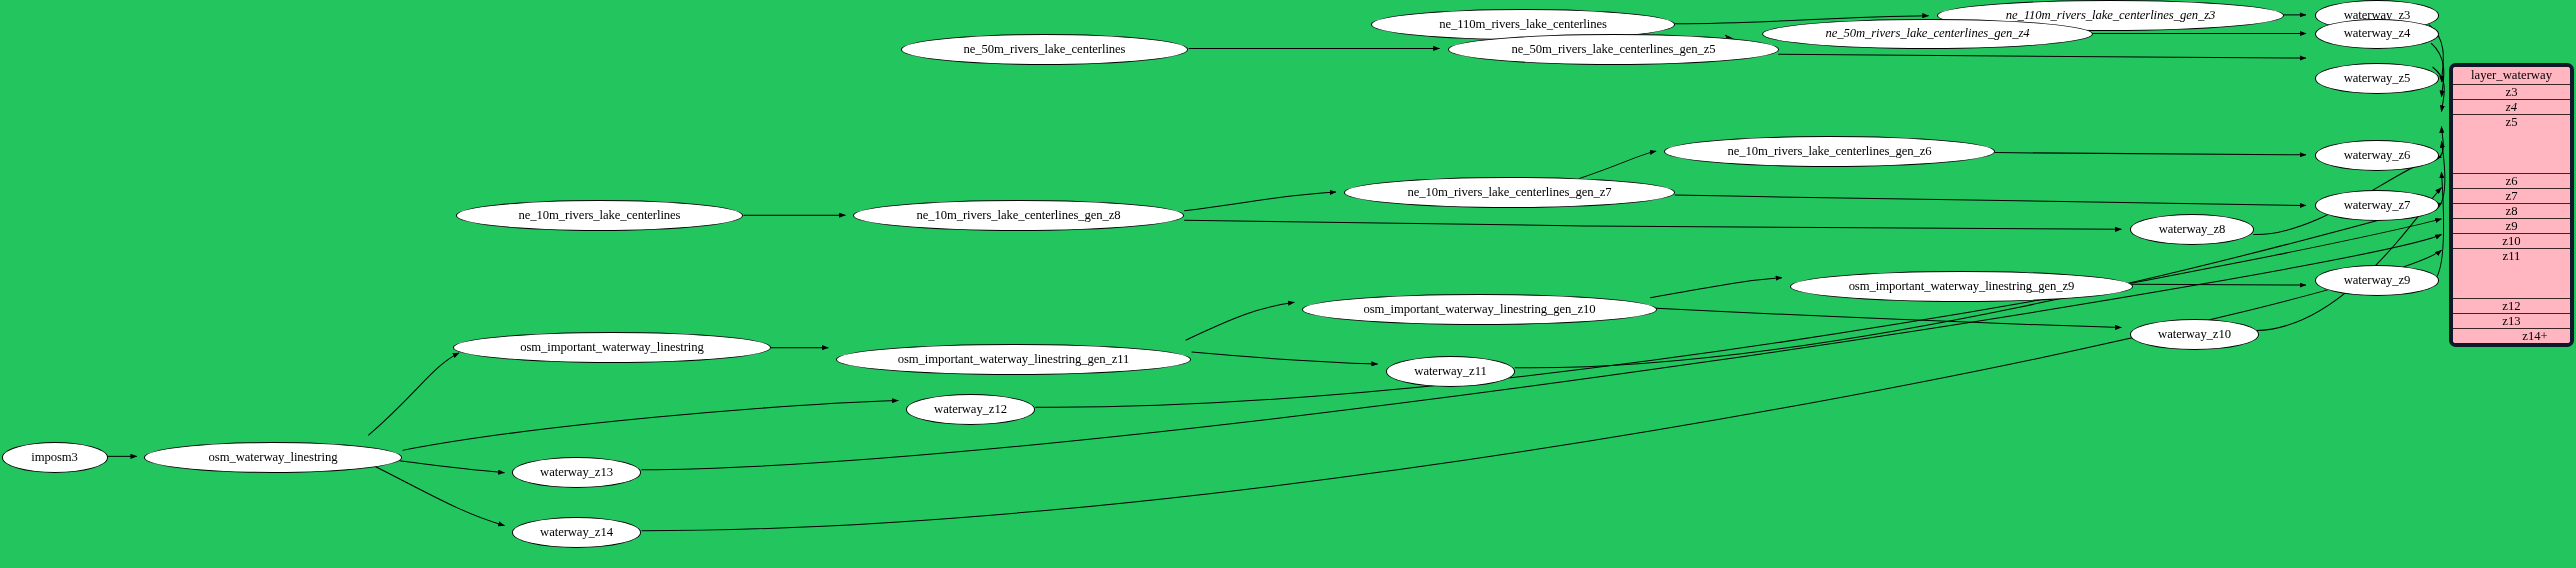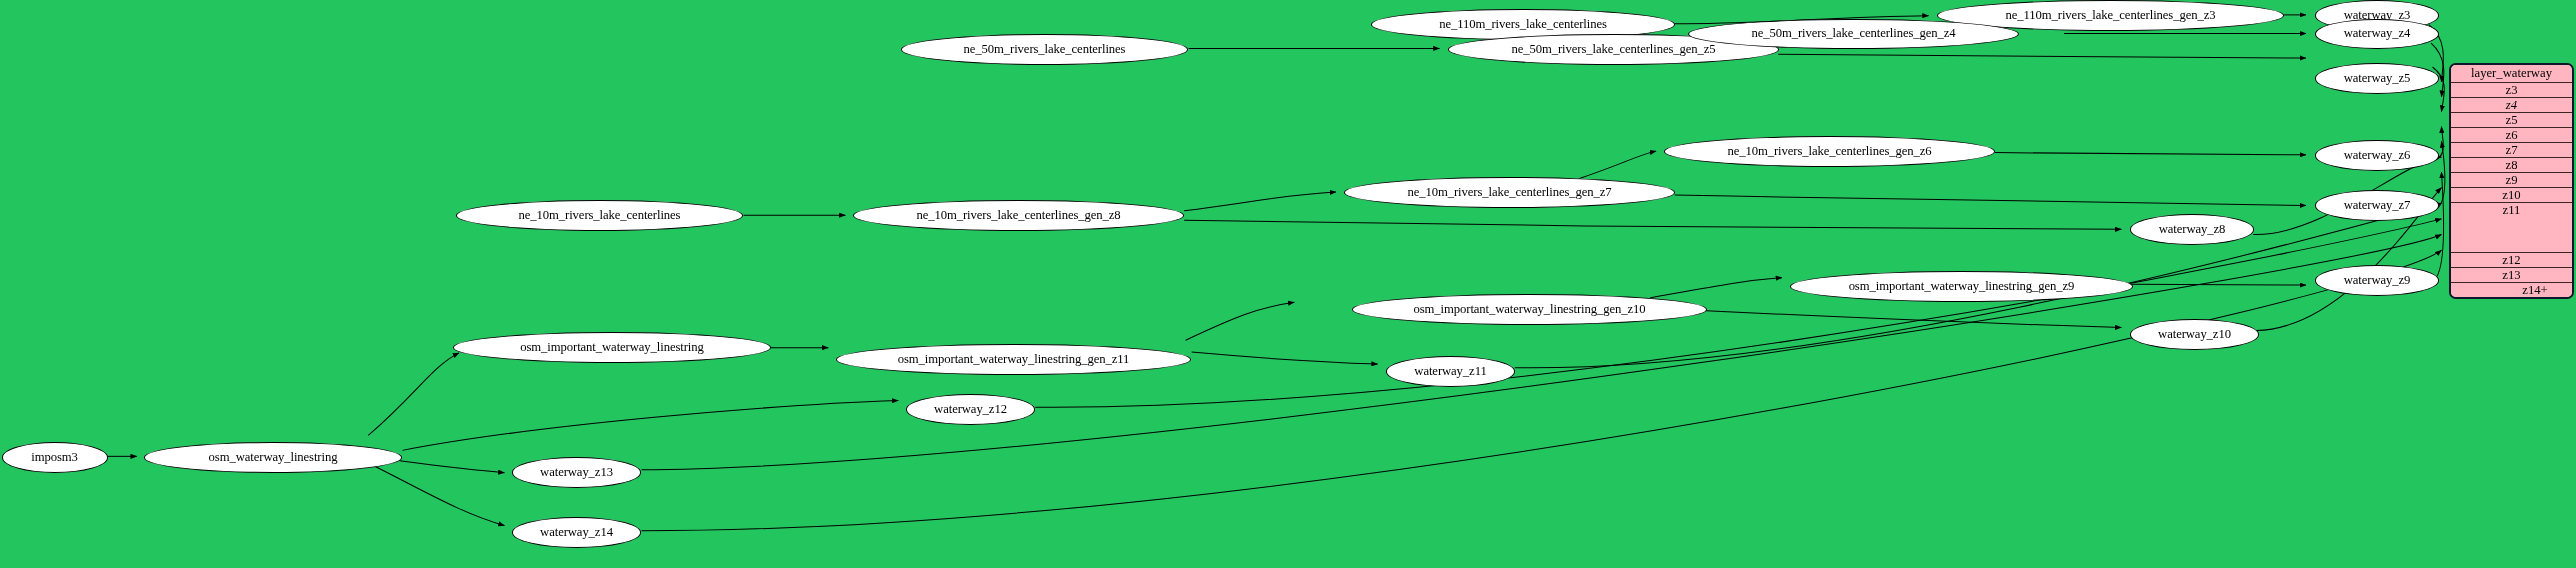--- a/index.html
+++ b/index.html
@@ -37,21 +37,21 @@
     color: #000000;
     white-space: nowrap;
     font-size: 12.7px;
     line-height: 1;
     letter-spacing: -0.1px;
     z-index: 2;
   }
   .rec-table {
     position: absolute;
     box-sizing: border-box;
-    border: 2px solid #0f172a;
+    border: 4px solid #0f172a;
     border-radius: 6.7px;
     background: #ffb6c1;
     overflow: hidden;
     z-index: 3;
   }
   .rec-row {
     box-sizing: border-box;
     display: flex;
     align-items: center;
     justify-content: center;
@@ -112,33 +112,33 @@
         <path d="M 500,625 C 570,660 620,690 677,706"></path>
         <path d="M 861,713 C 1800,713 3200,400 3279,336"></path>
         <path d="M 144,613 L 183,613"></path>
       </g>
   </svg>
 
   <div id="node-layer">
       <div class="node" style="left: 1371px; top: 9px; width: 304px; height: 30.5px;">
         <span>ne_110m_rivers_lake_centerlines</span>
       </div>
-      <div class="node" style="left: 1937px; top: 0px; width: 347px; height: 30.5px;">
+      <div class="node" style="left: 1937px; top: 0px; width: 347px; height: 30.5px; font-style: italic;">
         <span>ne_110m_rivers_lake_centerlines_gen_z3</span>
       </div>
       <div class="node" style="left: 2315px; top: 0px; width: 124px; height: 30.5px;">
         <span>waterway_z3</span>
       </div>
       <div class="node" style="left: 901px; top: 34px; width: 287px; height: 30.5px;">
         <span>ne_50m_rivers_lake_centerlines</span>
       </div>
       <div class="node" style="left: 1448px; top: 34px; width: 331px; height: 30.5px;">
         <span>ne_50m_rivers_lake_centerlines_gen_z5</span>
       </div>
-      <div class="node" style="left: 1688px; top: 18.6px; width: 331px; height: 30.5px;">
+      <div class="node" style="left: 1762px; top: 18.6px; width: 331px; height: 30.5px; font-style: italic;">
         <span>ne_50m_rivers_lake_centerlines_gen_z4</span>
       </div>
       <div class="node" style="left: 2315px; top: 18.6px; width: 124px; height: 30.5px;">
         <span>waterway_z4</span>
       </div>
       <div class="node" style="left: 2315px; top: 43px; width: 124px; height: 30.5px; margin-top: 20px;">
         <span>waterway_z5</span>
       </div>
       <div class="node" style="left: 456px; top: 200px; width: 287px; height: 30.5px;">
         <span>ne_10m_rivers_lake_centerlines</span>
@@ -160,21 +160,21 @@
       </div>
       <div class="node" style="left: 2130px; top: 214px; width: 124px; height: 30.5px;">
         <span>waterway_z8</span>
       </div>
       <div class="node" style="left: 1790px; top: 271px; width: 343px; height: 30.5px;">
         <span>osm_important_waterway_linestring_gen_z9</span>
       </div>
       <div class="node" style="left: 2315px; top: 265px; width: 124px; height: 30.5px;">
         <span>waterway_z9</span>
       </div>
-      <div class="node" style="left: 1352px; top: 294px; width: 355px; height: 30.5px;">
+      <div class="node" style="left: 1302px; top: 294px; width: 355px; height: 30.5px;">
         <span>osm_important_waterway_linestring_gen_z10</span>
       </div>
       <div class="node" style="left: 2130px; top: 319px; width: 129px; height: 30.5px;">
         <span>waterway_z10</span>
       </div>
       <div class="node" style="left: 453px; top: 332px; width: 318px; height: 30.5px;">
         <span>osm_important_waterway_linestring</span>
       </div>
       <div class="node" style="left: 836px; top: 344px; width: 355px; height: 30.5px;">
         <span>osm_important_waterway_linestring_gen_z11</span>
@@ -197,21 +197,21 @@
       <div class="node" style="left: 512px; top: 517px; width: 129px; height: 30.5px;">
         <span>waterway_z14</span>
       </div>
     </div>
 
   <div class="rec-table" id="record-table" style="left: 2449px; top: 63px; width: 125px;">
       <div class="rec-row first" style="height: 17px;">layer_waterway</div>
       <div class="rec-row" style="height: 15px;">z3</div>
       <div class="rec-row" style="height: 15px; font-style: italic;">z4</div>
       <div class="rec-row" style="height: 15px;">z5</div>
-      <div class="rec-row" style="height: 15px;">z6</div>
+      <div class="rec-row" style="height: 15px; margin-top: 44px;">z6</div>
       <div class="rec-row" style="height: 15px;">z7</div>
       <div class="rec-row" style="height: 15px;">z8</div>
       <div class="rec-row" style="height: 15px;">z9</div>
       <div class="rec-row" style="height: 15px;">z10</div>
       <div class="rec-row" style="height: 15px;">z11</div>
       <div class="rec-row" style="height: 15px; margin-top: 35px;">z12</div>
       <div class="rec-row" style="height: 15px;">z13</div>
       <div class="rec-row" style="height: 15px; padding-left: 47px;">z14+</div>
     </div>
 

